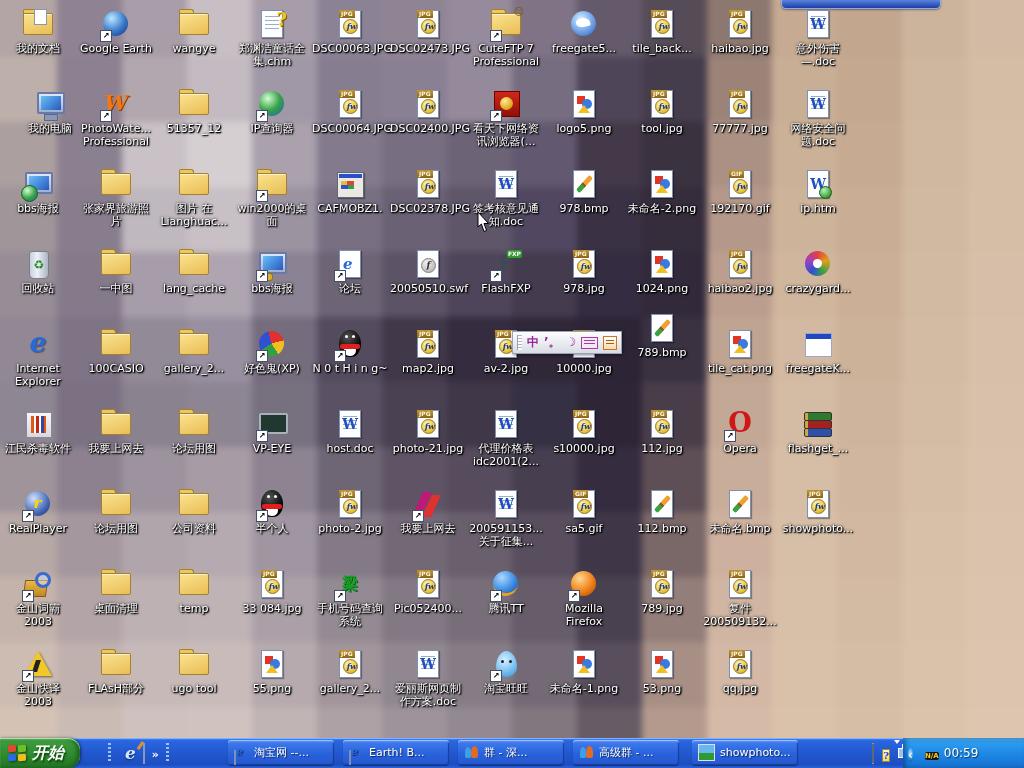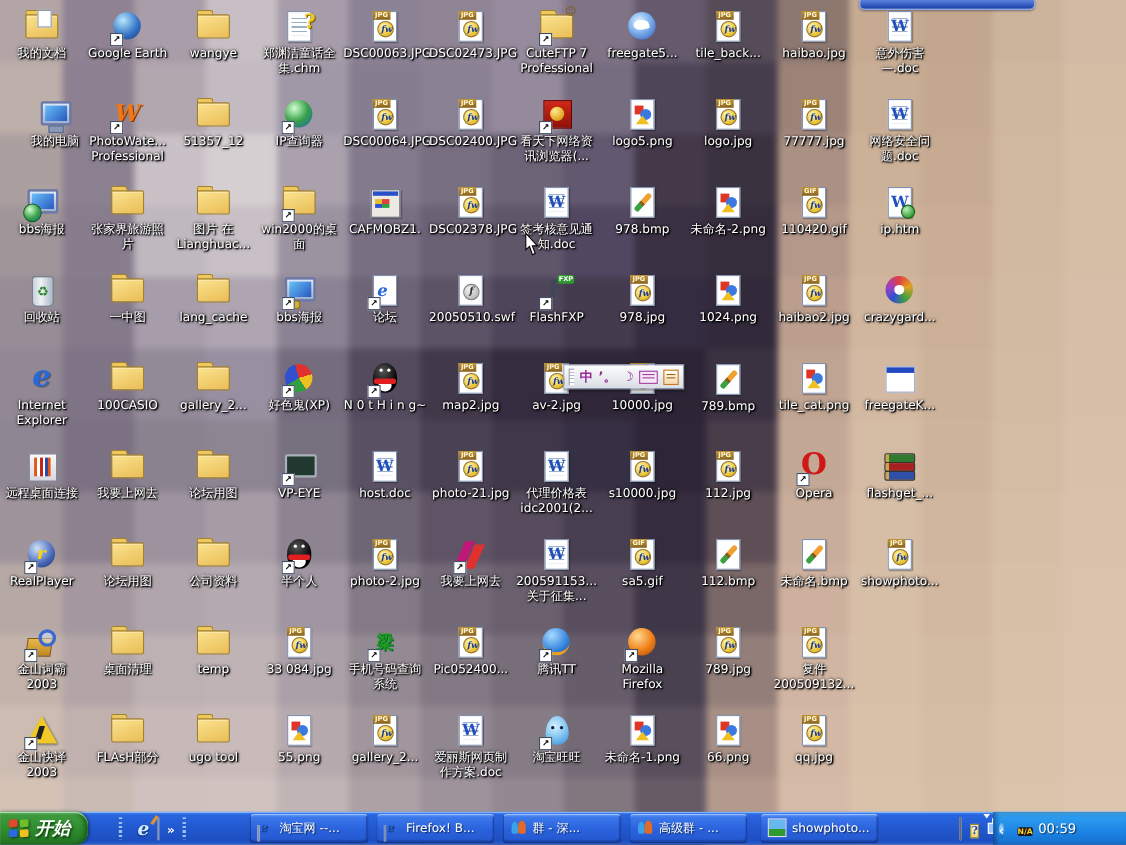--- a/index.html
+++ b/index.html
@@ -550,21 +550,21 @@
         </div>
         <div class="lbl">logo5.png</div>
       </div>
       <div class="di" style="left:624px;top:88px">
         <div class="ig">
           <span class="page">
             <i class="tag">JPG</i>
             <i class="fwc">fw</i>
           </span>
         </div>
-        <div class="lbl">logo.jpg</div>
+        <div class="lbl">tool.jpg</div>
       </div>
       <div class="di" style="left:702px;top:88px">
         <div class="ig">
           <span class="page">
             <i class="tag">JPG</i>
             <i class="fwc">fw</i>
           </span>
         </div>
         <div class="lbl">77777.jpg</div>
       </div>
@@ -659,21 +659,21 @@
         </div>
         <div class="lbl">未命名-2.png</div>
       </div>
       <div class="di" style="left:702px;top:168px">
         <div class="ig">
           <span class="page">
             <i class="tag">GIF</i>
             <i class="fwc">fw</i>
           </span>
         </div>
-        <div class="lbl">110420.gif</div>
+        <div class="lbl">192170.gif</div>
       </div>
       <div class="di" style="left:780px;top:168px">
         <div class="ig">
           <span class="page">
             <i class="wmark">W</i>
             <i class="mglobe"></i>
           </span>
         </div>
         <div class="lbl">ip.htm</div>
       </div>
@@ -833,21 +833,21 @@
       </div>
       <div class="di" style="left:546px;top:328px">
         <div class="ig">
           <span class="page">
             <i class="tag">JPG</i>
             <i class="fwc">fw</i>
           </span>
         </div>
         <div class="lbl">10000.jpg</div>
       </div>
-      <div class="di" style="left:624px;top:329px">
+      <div class="di" style="left:624px;top:312px">
         <div class="ig">
           <span class="page">
             <i class="brush"></i>
           </span>
         </div>
         <div class="lbl">789.bmp</div>
       </div>
       <div class="di" style="left:702px;top:328px">
         <div class="ig">
           <span class="page">
@@ -865,21 +865,21 @@
           </span>
         </div>
         <div class="lbl">freegateK...</div>
       </div>
       <div class="di" style="left:0px;top:408px">
         <div class="ig">
           <span class="jm">
             <i></i>
           </span>
         </div>
-        <div class="lbl">远程桌面连接</div>
+        <div class="lbl">江民杀毒软件</div>
       </div>
       <div class="di" style="left:78px;top:408px">
         <div class="ig">
           <span class="fol">
             <b class="ftab"></b>
             <b class="fbod"></b>
           </span>
         </div>
         <div class="lbl">我要上网去</div>
       </div>
@@ -1216,21 +1216,21 @@
         <div class="lbl">未命名-1.png</div>
       </div>
       <div class="di" style="left:624px;top:648px">
         <div class="ig">
           <span class="page">
             <i class="psq"></i>
             <i class="pci"></i>
             <i class="ptr"></i>
           </span>
         </div>
-        <div class="lbl">66.png</div>
+        <div class="lbl">53.png</div>
       </div>
       <div class="di" style="left:702px;top:648px">
         <div class="ig">
           <span class="page">
             <i class="tag">JPG</i>
             <i class="fwc">fw</i>
           </span>
         </div>
         <div class="lbl">qq.jpg</div>
       </div>
@@ -1267,21 +1267,21 @@
         <span><span class="ql-ic chevml">»</span></span>
         <span class="grip"></span>
       </div>
     <div id="tasks">
         <div class="task" style="left:228px;width:106px">
           <span class="tb-ic"><span class="t-page"></span><i class="t-e">e</i></span>
           <span>淘宝网 --...</span>
         </div>
         <div class="task" style="left:343px;width:106px">
           <span class="tb-ic"><span class="t-page"></span><i class="t-e">e</i></span>
-          <span>Firefox! B...</span>
+          <span>Earth! B...</span>
         </div>
         <div class="task" style="left:458px;width:106px">
           <span class="tb-ic">
             <i class="t-qq1"></i>
             <i class="t-qq2"></i>
           </span>
           <span>群 - 深...</span>
         </div>
         <div class="task" style="left:573px;width:106px">
           <span class="tb-ic">

